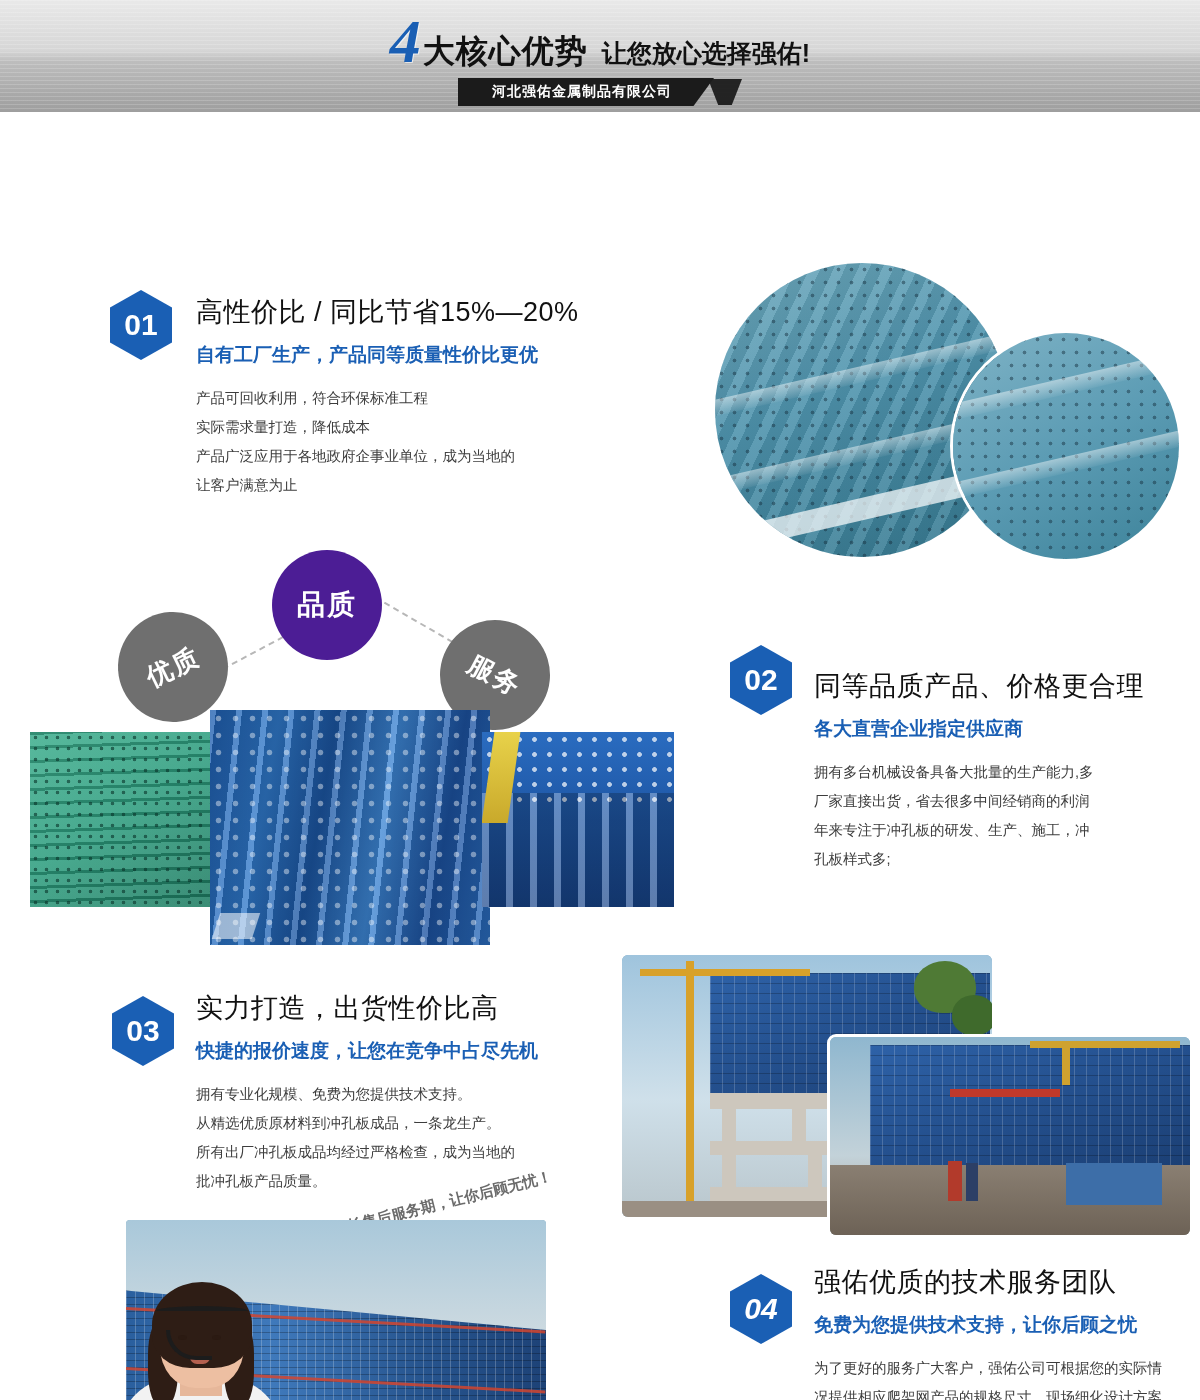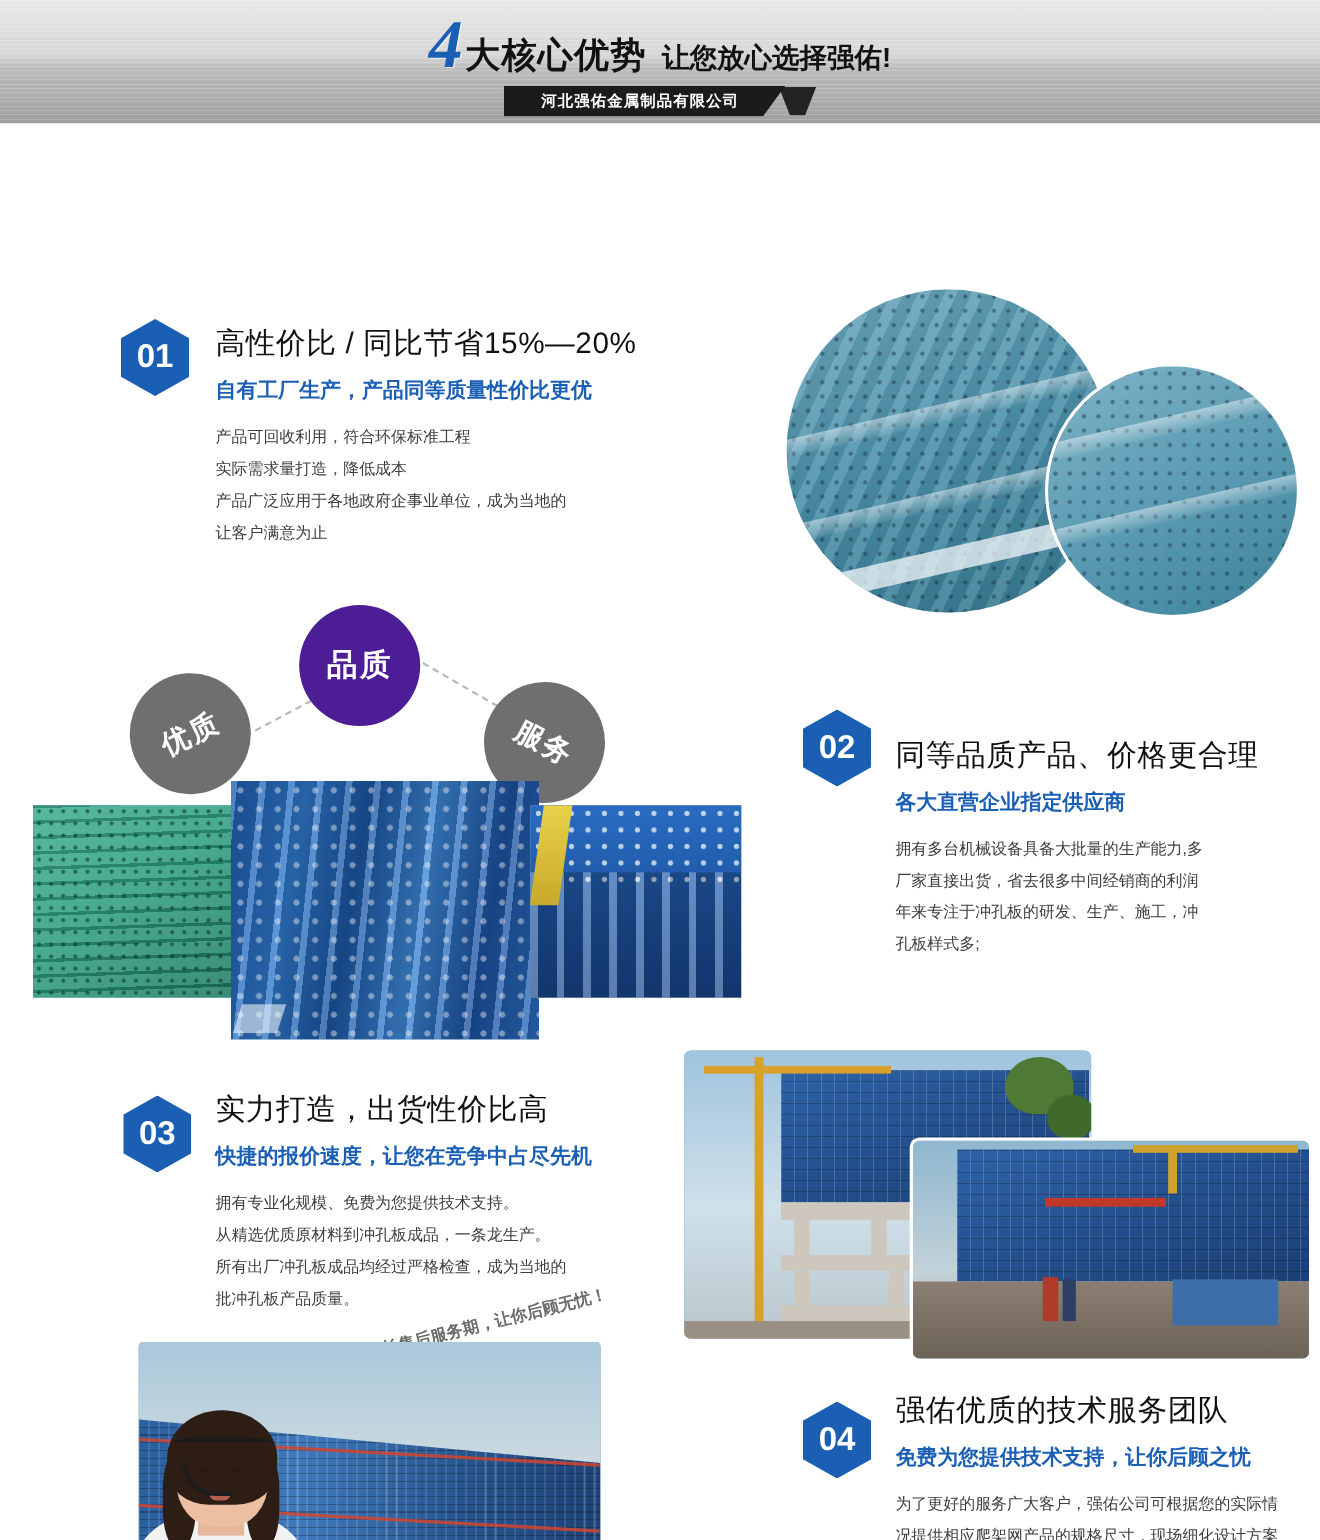--- a/index.html
+++ b/index.html
@@ -228,21 +228,21 @@
       repeating-linear-gradient(to right, rgba(255,255,255,.18) 0 1px, transparent 1px 12px),
       repeating-linear-gradient(to bottom, rgba(0,0,0,.22) 0 1px, transparent 1px 10px);
   }
   .concrete { position: absolute; background: #cdc7bd; }
   .crane-mast { position: absolute; width: 8px; background: #d8a12a; }
   .crane-jib { position: absolute; height: 7px; background: #d8a12a; }
   .tree { position: absolute; border-radius: 50% 50% 45% 45%; background: #4f7a35; }
   .ground { position: absolute; left: 0; right: 0; bottom: 0; background: #9a8f83; }
 
   
-  #b4-hex { left: 730px; top: 1162px; }
+  #b4-hex { left: 730px; top: 1162px; font-style: italic; }
   #b4-text { position: absolute; left: 814px; top: 1152px; width: 390px; }
 
   #p-service { left: 126px; top: 1108px; width: 420px; height: 272px; border-radius: 4px; }
   .svc-sky { position:absolute; inset:0; background: linear-gradient(to bottom,#a9c8da 0%, #cbd9e0 40%, #8e8d85 100%); }
   .svc-fence {
     position: absolute; left: 0; top: 18%; width: 100%; height: 66%;
     background: linear-gradient(to right, #2a5f9e 0%, #3f79bb 35%, #27558f 70%, #1d4277 100%);
     clip-path: polygon(0 12%, 100% 34%, 100% 78%, 0 96%);
   }
   .svc-mesh {

